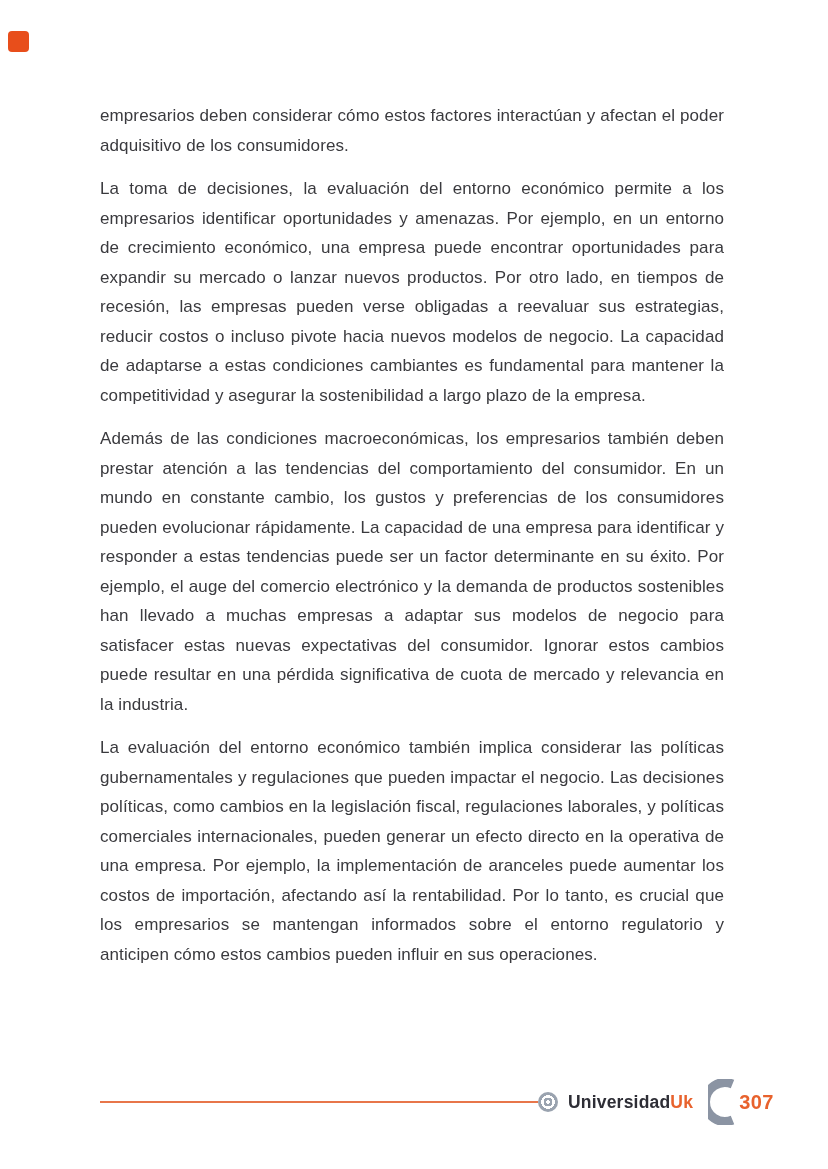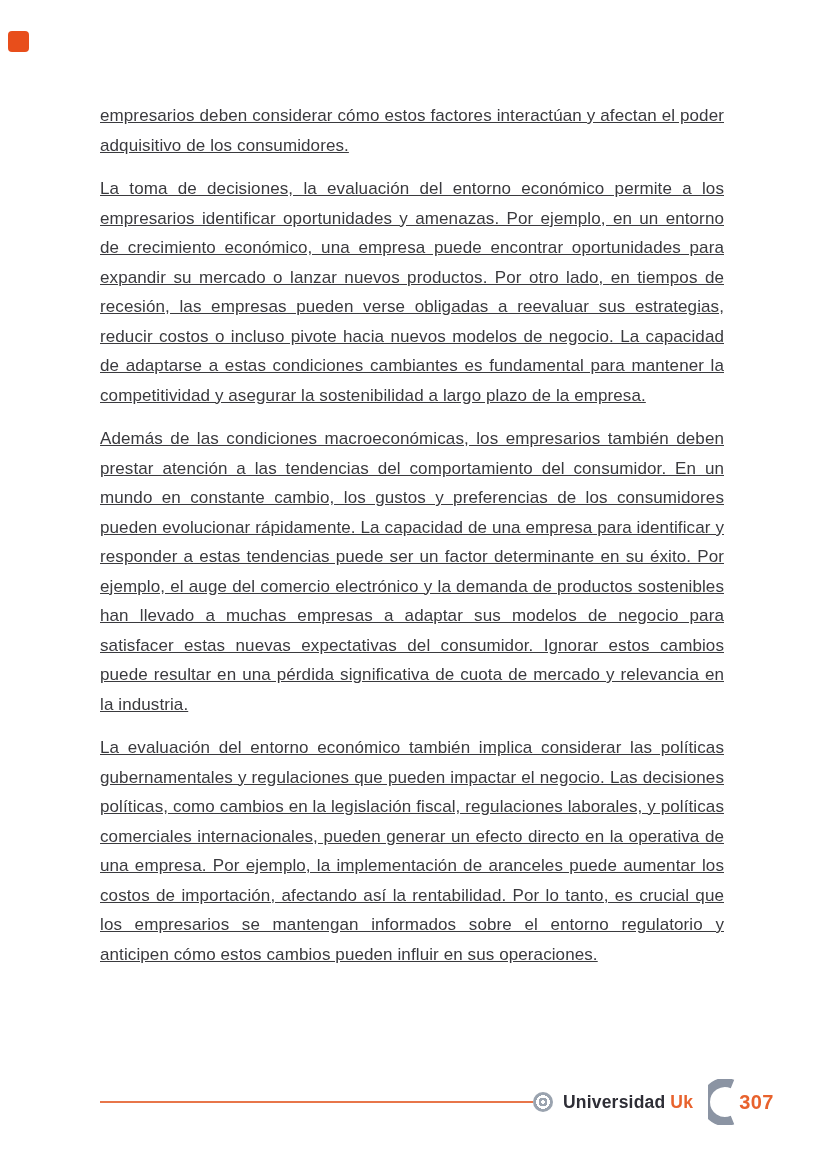--- a/index.html
+++ b/index.html
@@ -29,21 +29,21 @@
     background:var(--corner-square-orange);
   }
   .content{
     position:absolute;
     left:100px;top:101px;width:628px;
     color:var(--body-text);
     font-size:17px;line-height:29.5px;
     letter-spacing:0.1px;
     text-align:justify;
   }
-  .content p{margin:0 4px 14px 0;text-decoration:underline;}
+  .content p{margin:0 4px 14px 0;}
   .content p:last-child{margin-bottom:0;}
 
   .footer{
     position:absolute;left:100px;right:54px;top:1078px;height:48px;
     display:flex;align-items:center;
   }
   .footer-rule{
     flex:1 1 auto;height:2px;
     background:var(--rule-orange);
   }
@@ -59,21 +59,20 @@
   .brand{
     flex:0 0 auto;
     margin-left:10px;
     font-size:17.5px;font-weight:700;
     color:var(--brand-text);
     letter-spacing:0.2px;
     white-space:nowrap;
   }
   .brand .uk{
     color:var(--accent-orange);
-    margin-left:5px;
   }
   .crescent{
     flex:0 0 auto;
     margin-left:15px;
     display:block;
   }
   .pagenum{
     flex:0 0 auto;
     margin-left:4px;
     font-size:20px;font-weight:600;

